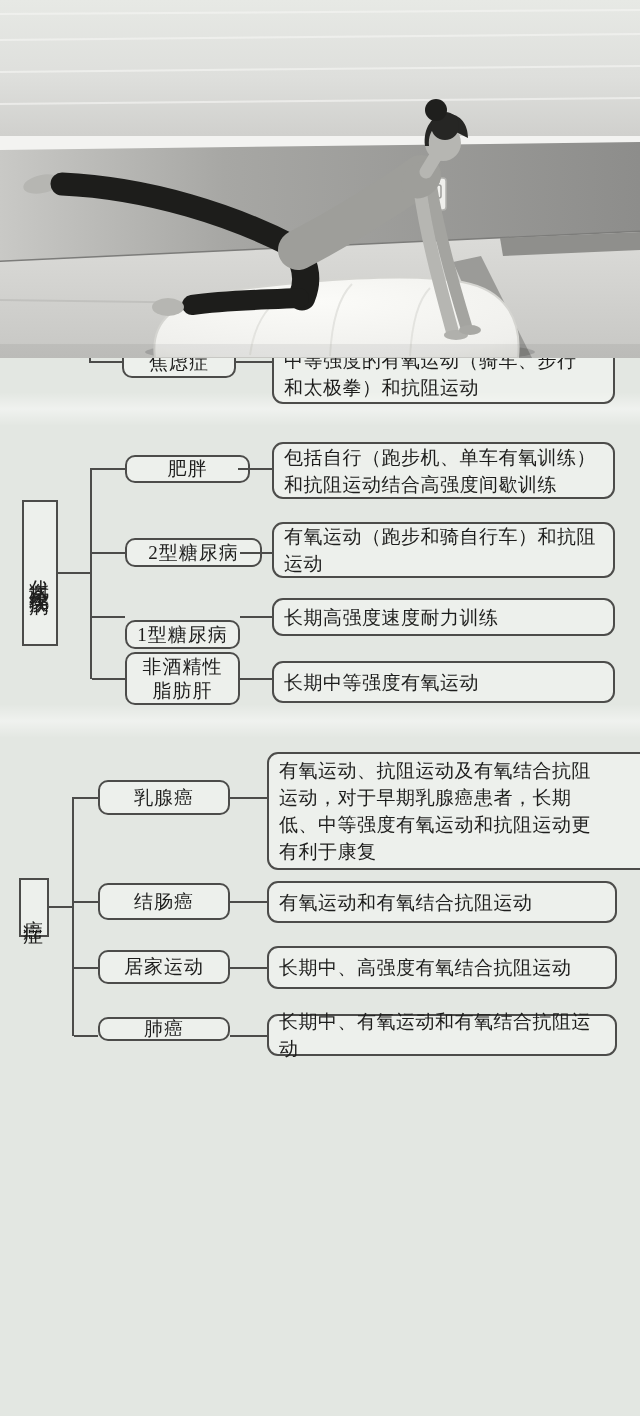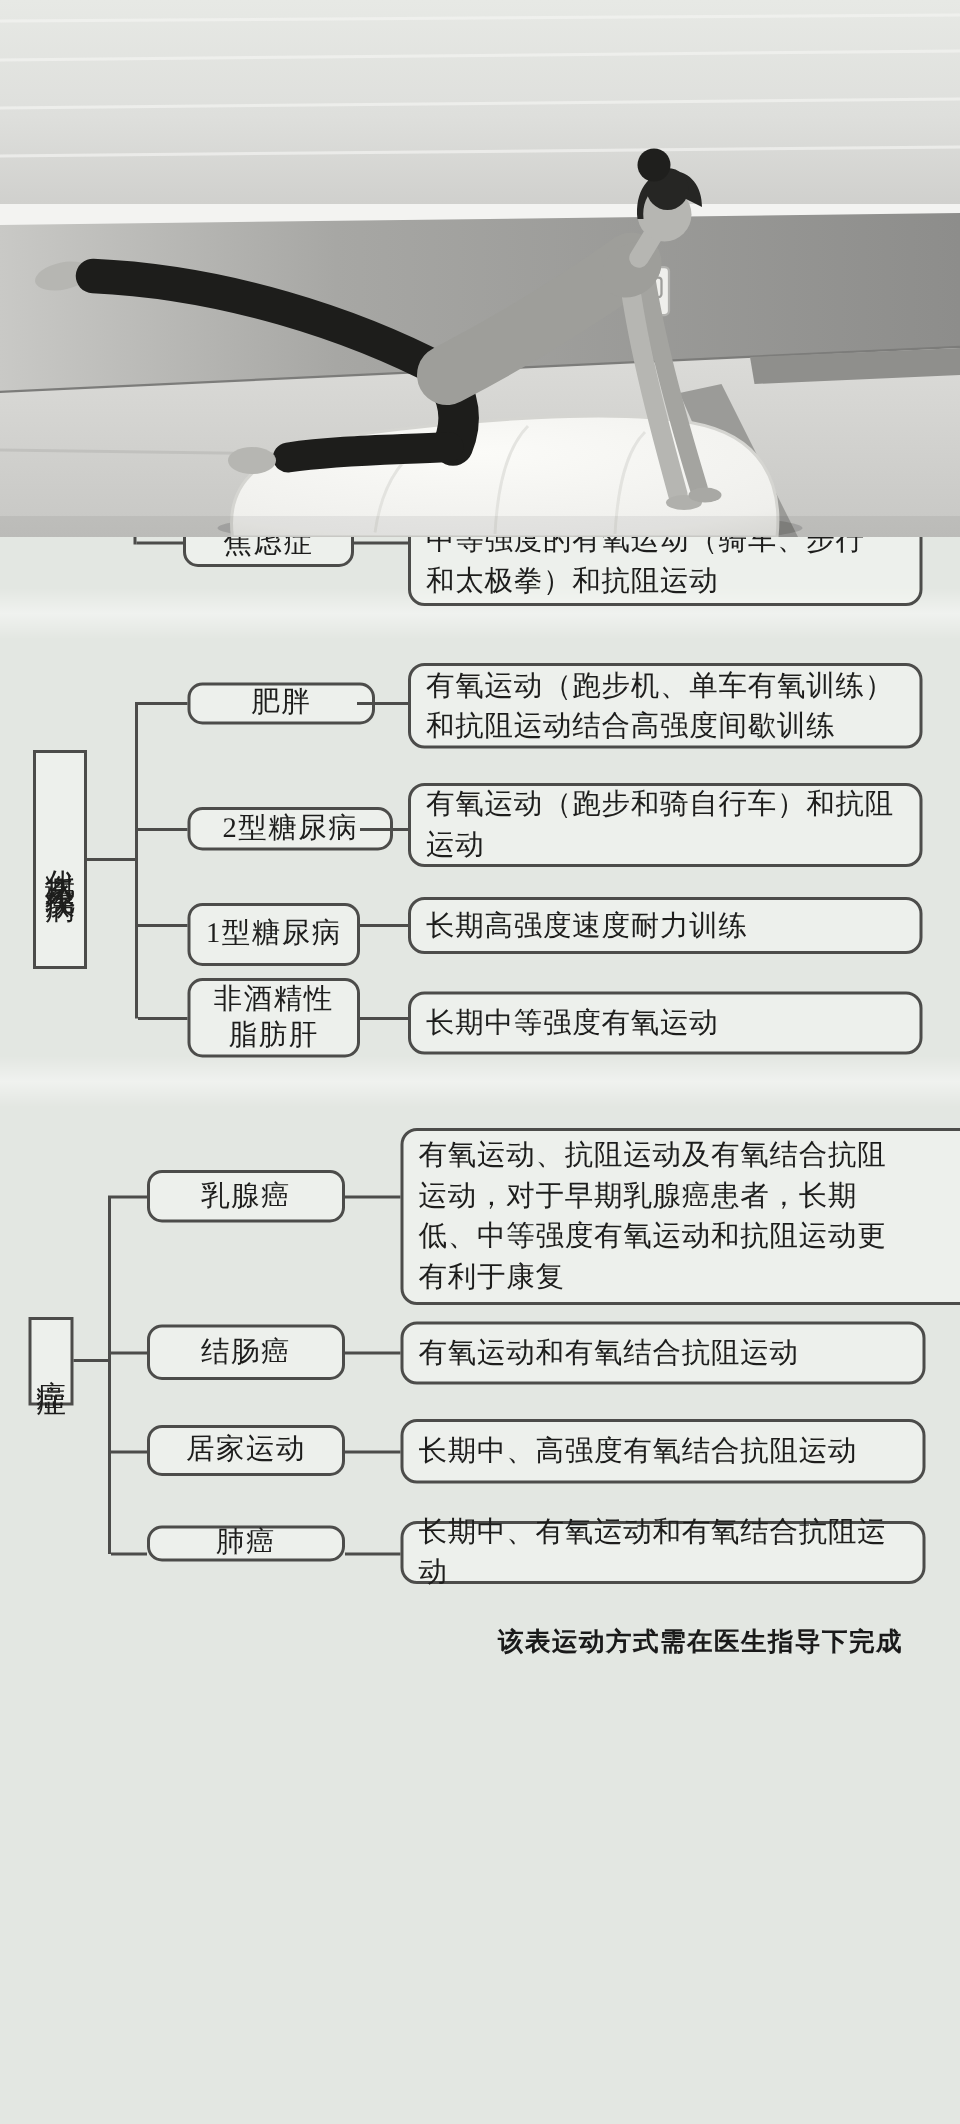--- a/index.html
+++ b/index.html
@@ -128,36 +128,36 @@
     </div>
     <div class="hline" style="left:58px;top:572px;width:32px"></div>
     <div class="vline" style="left:90px;top:468px;height:211px"></div>
 
     <div class="hline" style="left:92px;top:468px;width:33px"></div>
     <div class="disease-box" style="left:125px;top:455px;width:125px;height:28px">
       <span>肥胖</span>
     </div>
     <div class="hline" style="left:238px;top:468px;width:34px"></div>
     <div class="rec-box" style="left:272px;top:442px;width:343px;height:57px">
-      <span>有氧运动（跑步机、单车有氧训练）
+      <span>包括自行（跑步机、单车有氧训练）
 和抗阻运动结合高强度间歇训练</span>
     </div>
 
     <div class="hline" style="left:92px;top:552px;width:33px"></div>
     <div class="disease-box" style="left:125px;top:538px;width:137px;height:29px">
       <span>2型糖尿病</span>
     </div>
     <div class="hline" style="left:240px;top:552px;width:32px"></div>
     <div class="rec-box" style="left:272px;top:522px;width:343px;height:56px">
       <span>有氧运动（跑步和骑自行车）和抗阻
 运动</span>
     </div>
 
     <div class="hline" style="left:92px;top:616px;width:33px"></div>
-    <div class="disease-box" style="left:125px;top:602px;width:115px;height:42px">
+    <div class="disease-box" style="left:125px;top:620px;width:115px;height:29px">
       <span>1型糖尿病</span>
     </div>
     <div class="hline" style="left:240px;top:616px;width:32px"></div>
     <div class="rec-box" style="left:272px;top:598px;width:343px;height:38px">
       <span>长期高强度速度耐力训练</span>
     </div>
 
     <div class="hline" style="left:92px;top:678px;width:33px"></div>
     <div class="disease-box" style="left:125px;top:652px;width:115px;height:53px;white-space:pre-line">
       <span>非酒精性
@@ -288,15 +288,14 @@
       <path d="M426,172 L437,154" stroke="#b6b6b2" stroke-width="13" stroke-linecap="round"></path>
       <circle cx="443" cy="143" r="18" fill="#b6b6b2"></circle>
       <path d="M425,146 C423,128 432,115 446,114 C460,113 468,124 468,138 L456,132 C452,124 445,121 438,125 C431,129 428,137 429,146 Z" fill="#262624"></path>
       <circle cx="445" cy="126" r="14" fill="#262624"></circle>
       <circle cx="436" cy="110" r="11" fill="#1f1f1d"></circle>
     </g>
 
     <rect x="0" y="344" width="640" height="14" fill="rgba(0,0,0,.06)"></rect>
   </svg>
 
-  <div class="footer-note" style="left:332px;top:1083px">该表运动方式需在医生指导下完成</div>
 
 </div>
 
 </body></html>

